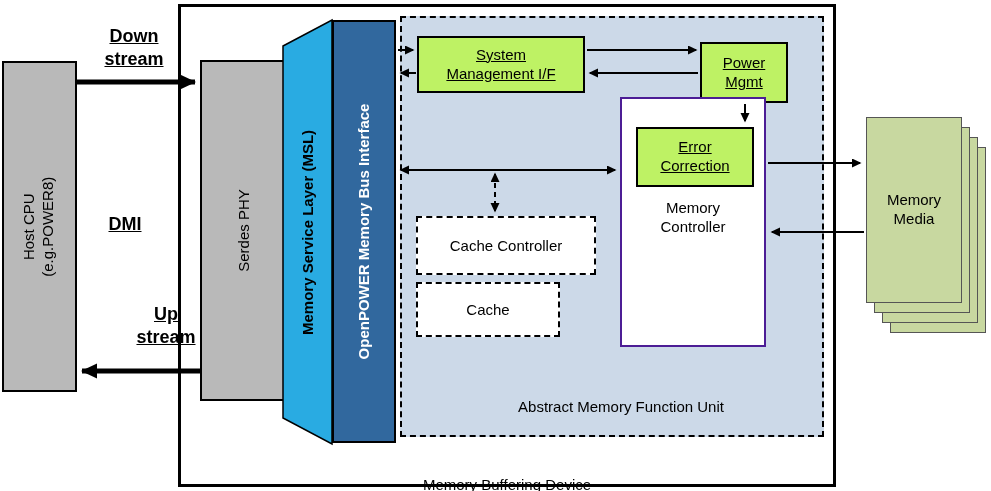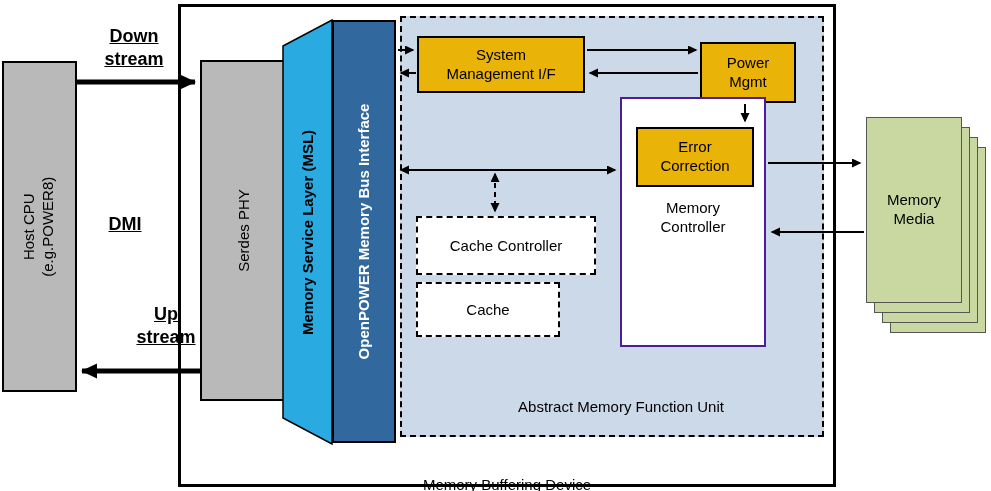--- a/index.html
+++ b/index.html
@@ -59,23 +59,23 @@
     background: #31689e; border: 2px solid #000;
     color: #fff; font-weight: bold; font-size: 15px;
   }
 
   .amfu {
     left: 400px; top: 16px; width: 424px; height: 421px;
     background: #ccd9e8; border: 2px dashed #000;
   }
   .amfu-label { left: 400px; top: 398px; width: 442px; font-size: 15px; }
 
-  .white-box { background: #eab308; border: 2px solid #000; font-size: 15px; }
+  .white-box { background: #bef264; border: 2px solid #000; font-size: 15px; text-decoration: underline; }
   .sys-mgmt { left: 417px; top: 36px; width: 168px; height: 57px; }
-  .power-mgmt { left: 700px; top: 42px; width: 96px; height: 61px; }
+  .power-mgmt { left: 700px; top: 42px; width: 88px; height: 61px; }
 
   .memory-controller { left: 620px; top: 97px; width: 146px; height: 250px; background:#fff; border:2px solid #4c1d95; }
   .error-correction { position: absolute; left: 14px; top: 28px; width: 118px; height: 60px; }
   .mc-label { position: absolute; left: 0; top: 100px; width: 100%; font-size: 15px; }
 
   .dashed-box { background: #fff; border: 2px dashed #000; font-size: 15px; }
   .cache-controller { left: 416px; top: 216px; width: 180px; height: 59px; }
   .cache-box { left: 416px; top: 282px; width: 144px; height: 55px; }
 
   .media-box {

